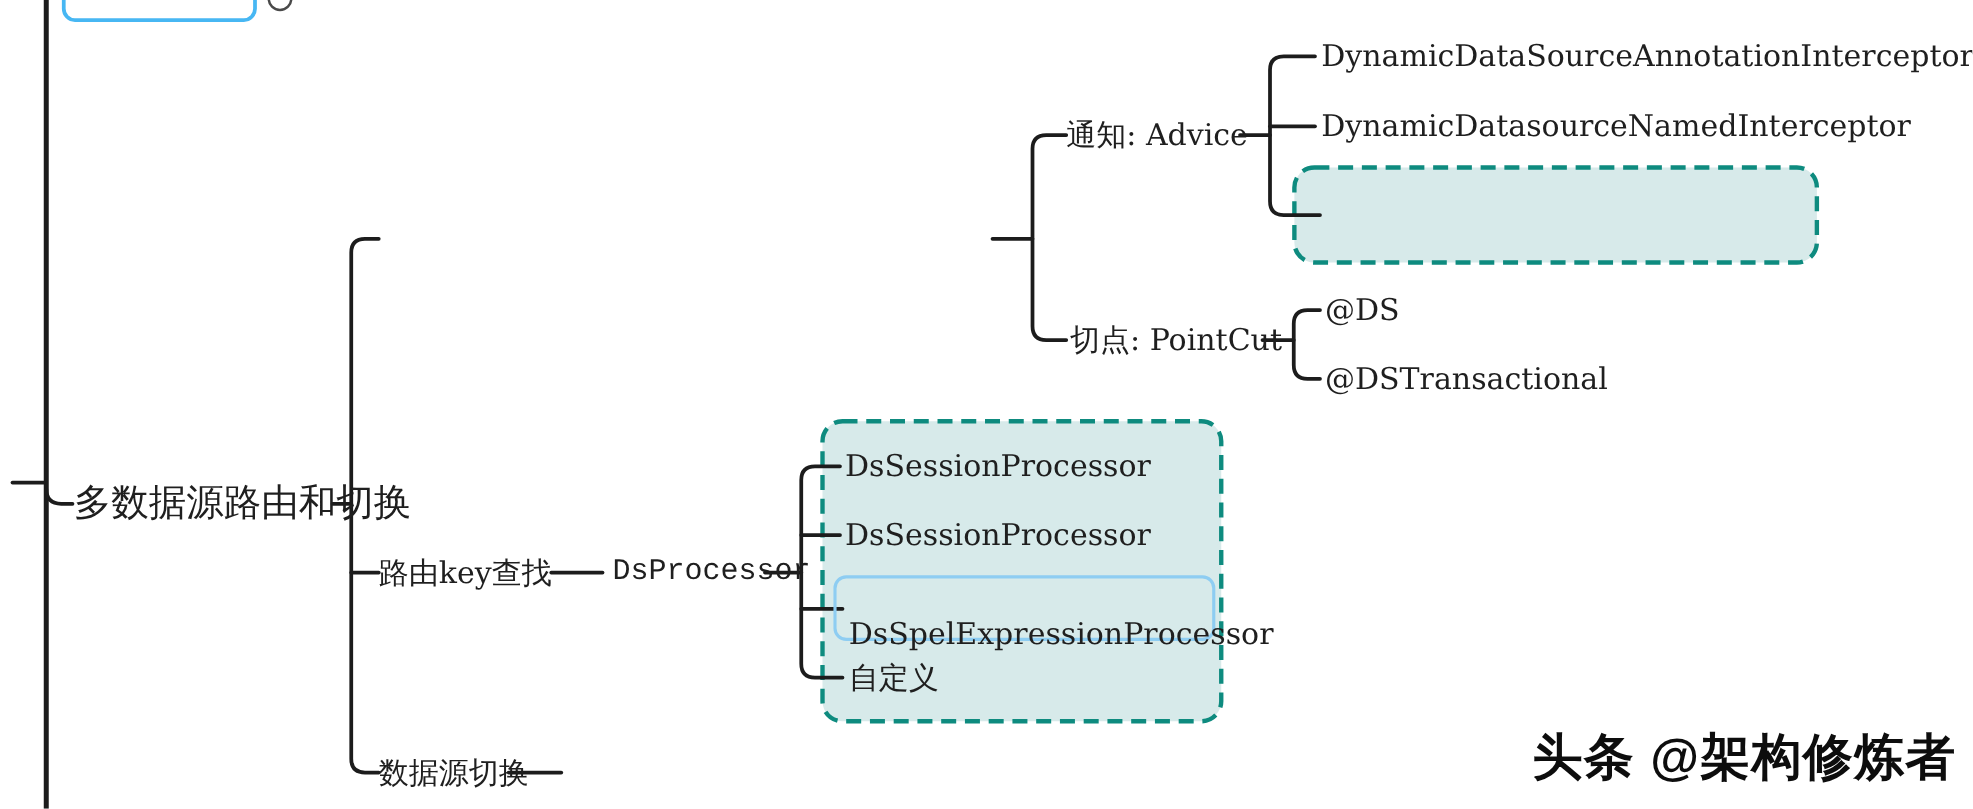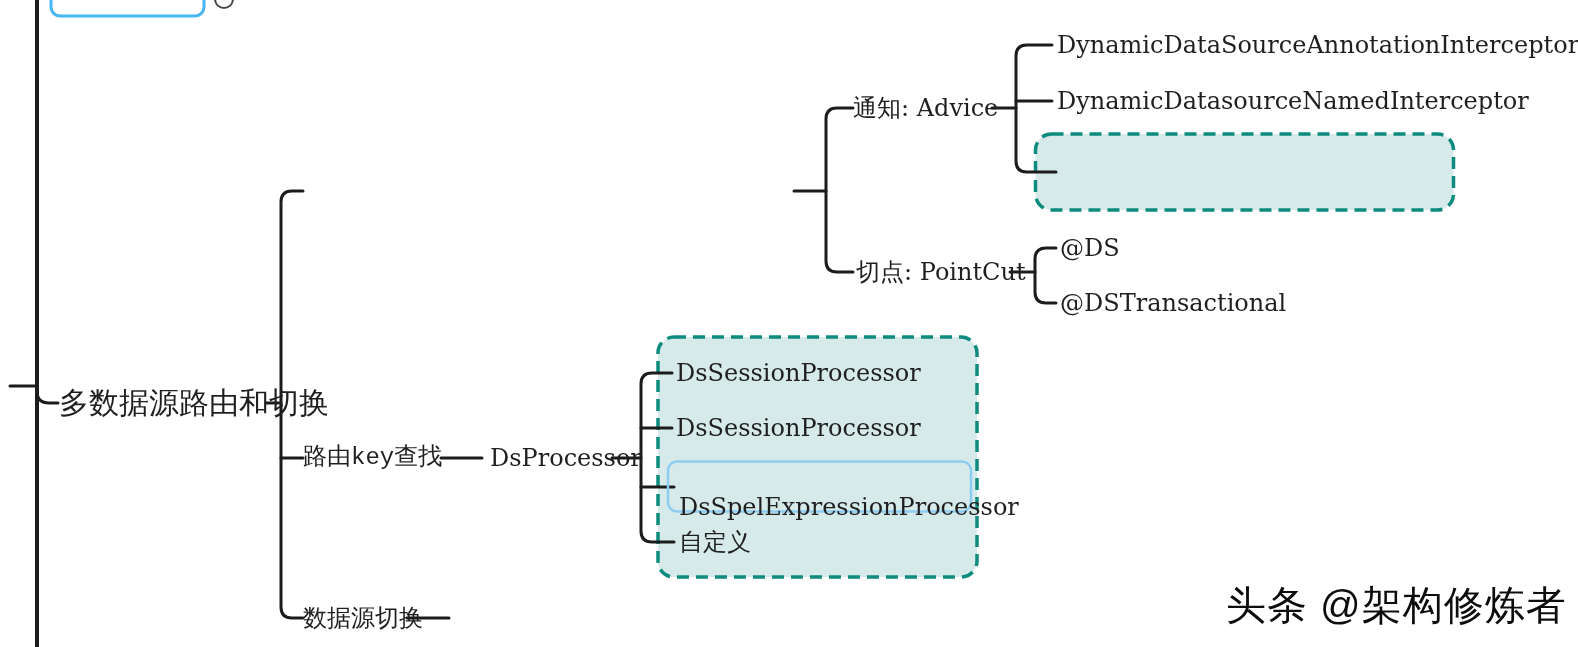--- a/index.html
+++ b/index.html
@@ -18,21 +18,21 @@
     line-height:30px;
     color:#1f1f1f;
     white-space:nowrap;
   }
   .node-root{font-size:30px;}
   #watermark{
     position:absolute;
     left:1226px;top:578px;
     z-index:3;
     font-size:40px;
-    font-weight:400;
+    font-weight:700;
     letter-spacing:1px;
     color:#0d0d0d;
     font-family:"Liberation Sans","DejaVu Sans",sans-serif;
     text-shadow:2px 2px 0 #ffffff;
     white-space:nowrap;
   }
 </style>
 </head>
 <body>
 
@@ -89,23 +89,23 @@
 
   <div class="node" style="left:1057px;top:86px;">DynamicDatasourceNamedInterceptor</div>
 
 
   <div class="node" style="left:856px;top:257px;">切点: PointCut</div>
 
   <div class="node" style="left:1060px;top:233px;">@DS</div>
 
   <div class="node" style="left:1060px;top:288px;">@DSTransactional</div>
 
-  <div class="node" style="left:303px;top:443px;font-family:Liberation Mono, monospace;">路由key查找</div>
+  <div class="node" style="left:303px;top:443px;">路由key查找</div>
 
-  <div class="node" style="left:490px;top:443px;">DsProcessor</div>
+  <div class="node" style="left:490px;top:443px;font-family:Liberation Mono, monospace;">DsProcessor</div>
 
   <div class="node" style="left:676px;top:358px;">DsSessionProcessor</div>
 
   <div class="node" style="left:676px;top:413px;">DsSessionProcessor</div>
 
   <div class="node" style="left:679px;top:492px;">DsSpelExpressionProcessor</div>
 
   <div class="node" style="left:679px;top:527px;">自定义</div>
 
   <div class="node" style="left:303px;top:603px;">数据源切换</div>

